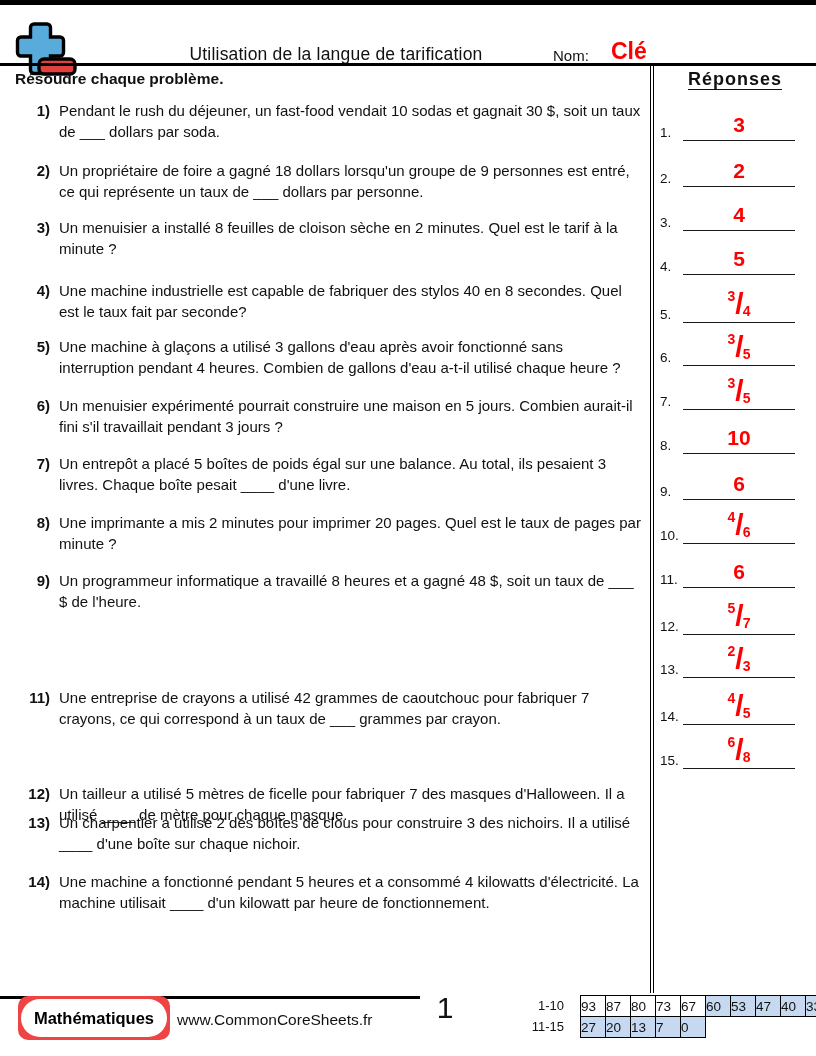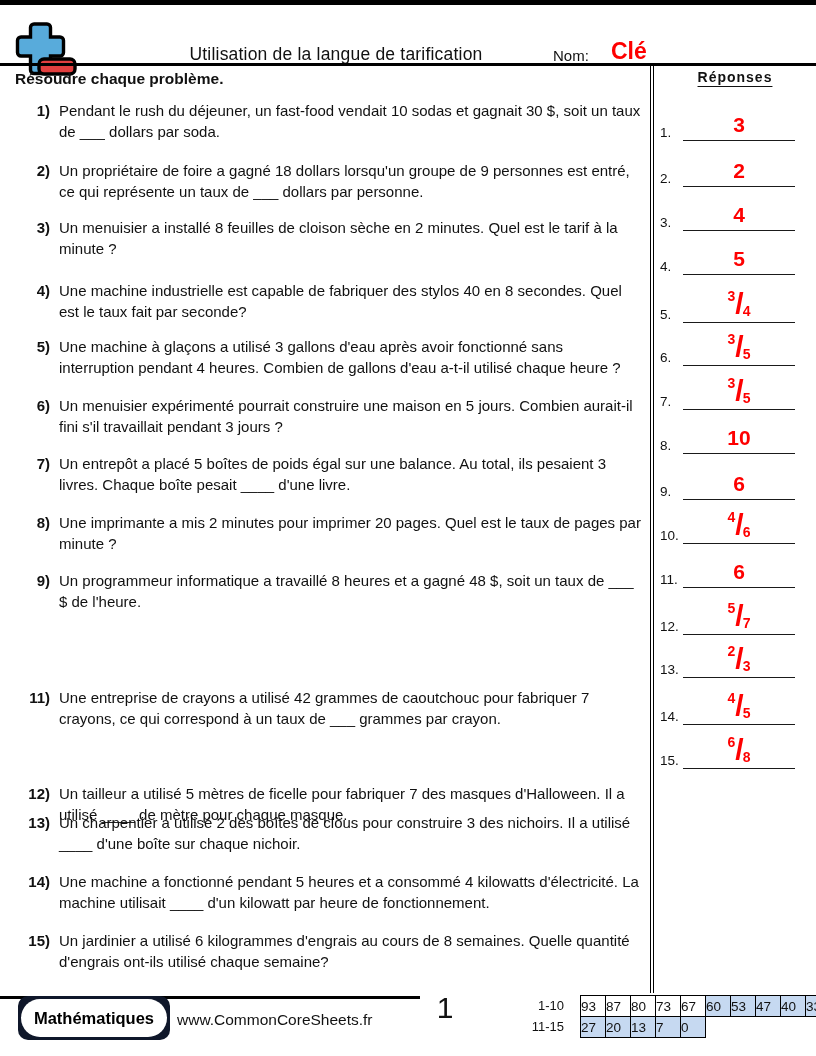--- a/index.html
+++ b/index.html
@@ -9,21 +9,21 @@
 
   
   .logo{position:absolute;left:12px;top:18px;width:70px;height:62px;}
   .worksheet-title{position:absolute;left:150px;top:44px;width:372px;text-align:center;
         font-size:17.5px;letter-spacing:.2px;}
   .nom-label{position:absolute;left:553px;top:47px;font-size:15px;}
   .name-value{position:absolute;left:611px;top:38px;font-size:23px;font-weight:bold;color:#fe0000;}
   .header-rule{position:absolute;left:0;top:63px;width:816px;height:3px;background:#000;}
   .instructions{position:absolute;left:15px;top:70px;font-size:15.5px;font-weight:bold;}
   .answers-header{position:absolute;left:660px;top:69px;width:150px;text-align:center;
-        font-size:14px;font-weight:bold;letter-spacing:1px;text-decoration:underline;
+        font-size:18px;font-weight:bold;letter-spacing:1px;text-decoration:underline;
         text-underline-offset:4px;}
 
   
   .divider{position:absolute;left:650px;top:66px;height:927px;width:4px;
         border-left:1.6px solid #000;border-right:1.6px solid #000;box-sizing:border-box;}
 
   
   .problem{position:absolute;left:14px;width:628px;display:flex;}
   .problem-number{width:36px;min-width:36px;text-align:right;padding-right:9px;
         font-weight:bold;font-size:15px;line-height:21px;}
@@ -36,21 +36,21 @@
         border-bottom:1.7px solid #1a1a1a;display:flex;align-items:flex-end;justify-content:center;}
   .answer-value{line-height:1;margin-bottom:3px;white-space:nowrap;color:#fe0000;font-weight:bold;}
   .whole{font-size:21px;}
   .f-num{font-size:14px;vertical-align:13px;}
   .f-slash{font-size:30px;letter-spacing:-1px;}
   .f-den{font-size:14px;vertical-align:-2px;}
 
   
   .footer-rule{position:absolute;left:0;top:996px;width:420px;height:3px;background:#000;}
   .subject-badge{position:absolute;left:18px;top:996px;width:152px;height:44px;
-        background:#0f172a;border-radius:10px;}
+        background:#ef4444;border-radius:10px;}
   .subject-badge-pill{position:absolute;left:3px;top:3px;right:3px;bottom:3px;background:#fff;
         border-radius:19px;display:flex;align-items:center;justify-content:center;
         font-weight:bold;font-size:16.5px;color:#000;}
   .site-url{position:absolute;left:177px;top:1011px;font-size:15.5px;text-align:center;}
   .page-number{position:absolute;left:400px;top:991px;width:90px;text-align:center;
         font-size:30px;}
   .scores{position:absolute;left:526px;top:995px;}
   .score-row{display:flex;height:22px;}
   .score-row.second{margin-top:-1px;}
   .score-label{width:38px;text-align:right;padding-right:17px;font-size:13px;line-height:22px;}
@@ -122,24 +122,20 @@
     <span class="problem-number">12)</span>
     <span class="problem-text">Un tailleur a utilisé 5 mètres de ficelle pour fabriquer 7 des masques d'Halloween. Il a utilisé ____ de mètre pour chaque masque.</span>
   </div>
   <div class="problem" style="top:812px">
     <span class="problem-number">13)</span>
     <span class="problem-text">Un charpentier a utilisé 2 des boîtes de clous pour construire 3 des nichoirs. Il a utilisé ____ d'une boîte sur chaque nichoir.</span>
   </div>
   <div class="problem" style="top:871px">
     <span class="problem-number">14)</span>
     <span class="problem-text">Une machine a fonctionné pendant 5 heures et a consommé 4 kilowatts d'électricité. La machine utilisait ____ d'un kilowatt par heure de fonctionnement.</span>
-  </div>
-  <div class="problem" style="top:930px">
-    <span class="problem-number">15)</span>
-    <span class="problem-text">Un jardinier a utilisé 6 kilogrammes d'engrais au cours de 8 semaines. Quelle quantité d'engrais ont-ils utilisé chaque semaine?</span>
   </div>
 
   <div class="answer-row" style="top:101px">
     <span class="answer-label">1.</span>
     <span class="answer-blank">
         <span class="answer-value"><span class="whole">3</span><span class="f-num"></span><span class="f-slash"></span><span class="f-den"></span></span>
       </span>
   </div>
   <div class="answer-row" style="top:147px">
     <span class="answer-label">2.</span>

